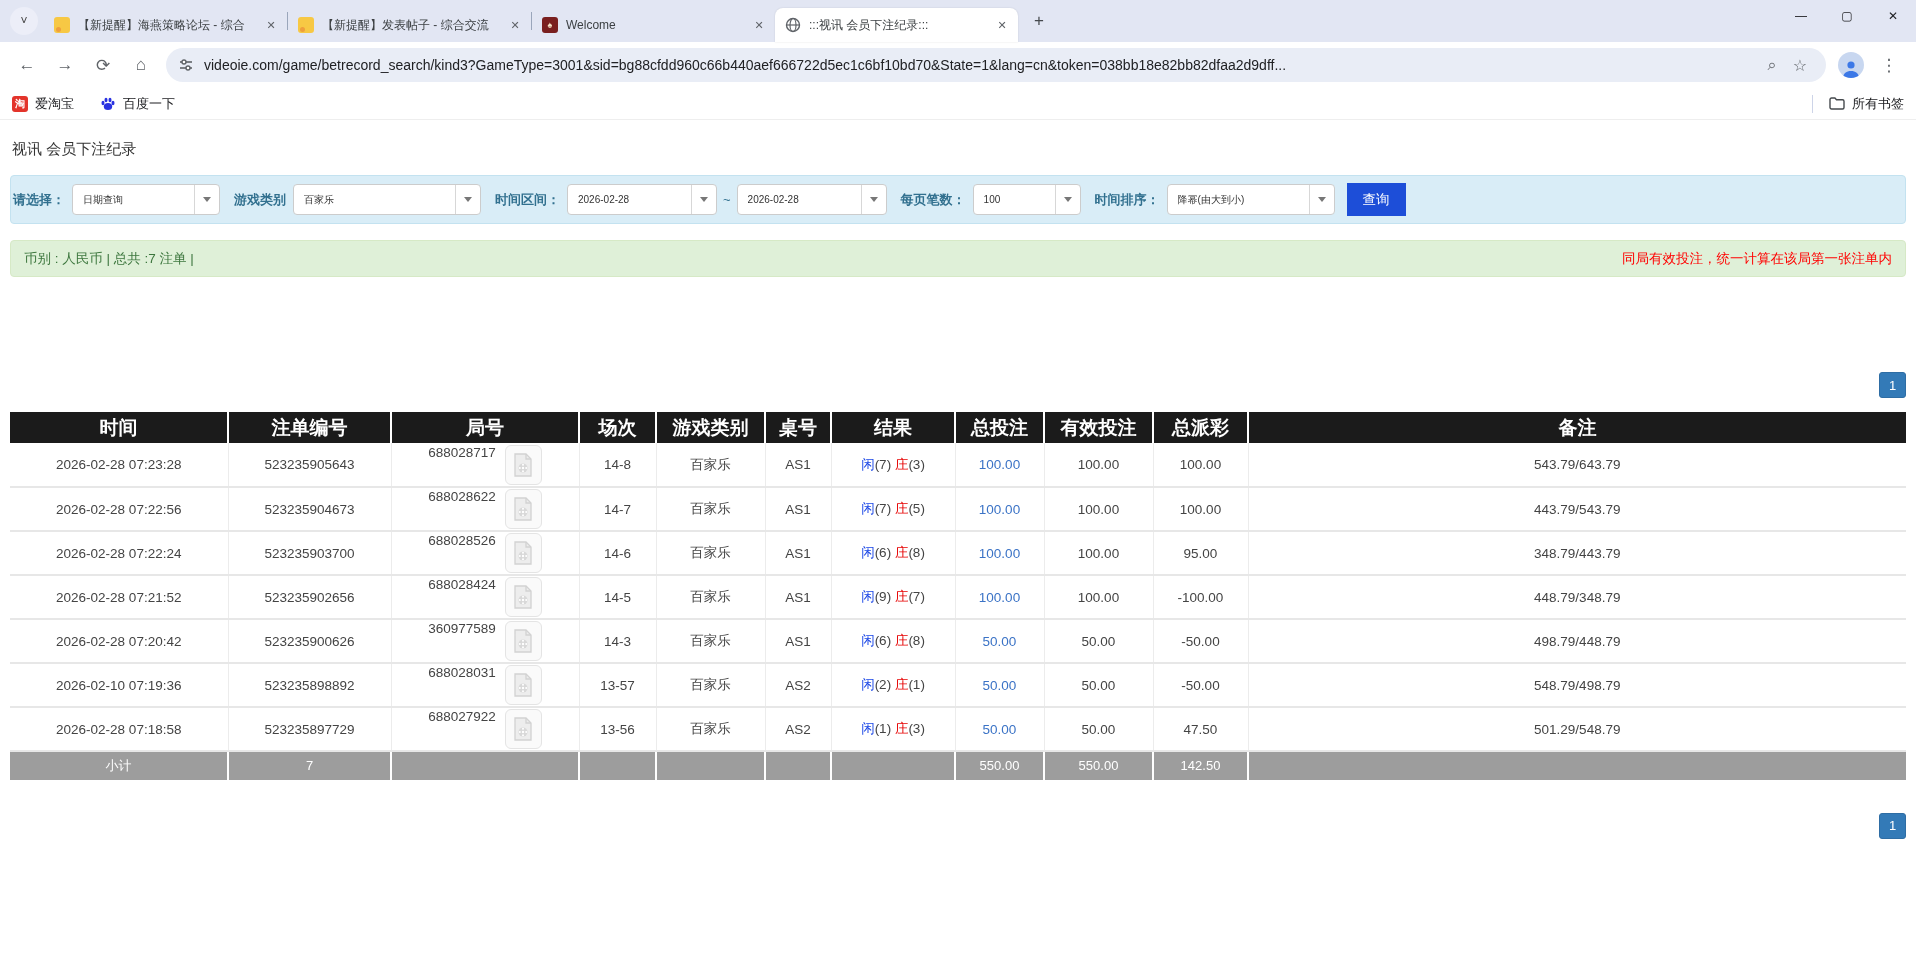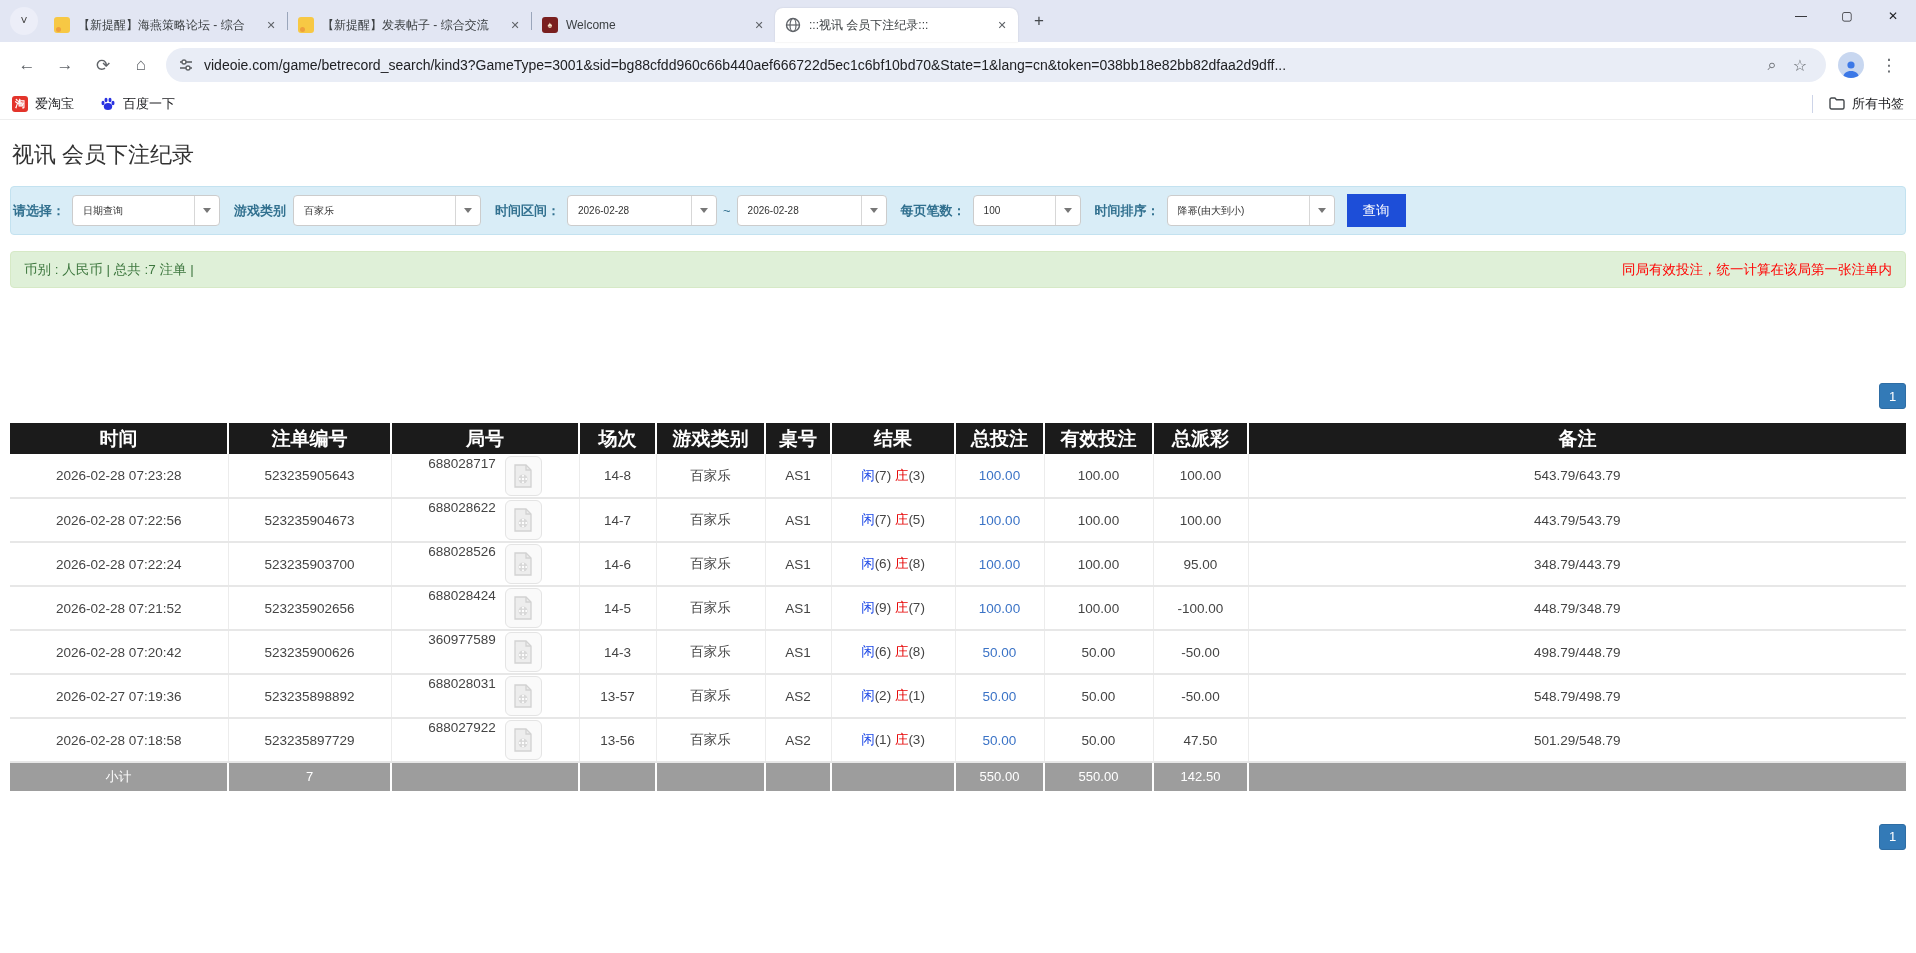--- a/index.html
+++ b/index.html
@@ -29,21 +29,21 @@
   .avatar { width:26px; height:26px; border-radius:50%; background:#c8d7f0; display:flex; align-items:flex-end; justify-content:center; overflow:hidden; margin:0 6px; }
   .bookmarks { height:32px; background:#fff; display:flex; align-items:center; padding:0 12px; border-bottom:1px solid #eee; }
   .bm-item { display:flex; align-items:center; font-size:13px; color:#202124; margin-right:26px; }
   .bm-ic { width:16px; height:16px; margin-right:7px; }
   .bm-right { margin-left:auto; display:flex; align-items:center; font-size:13px; color:#202124; }
   .bm-divider { width:1px; height:18px; background:#cdd4e8; margin-right:16px; }
   .tb-red { background:#e3342b; border-radius:3px; color:#fff; font-size:10px; line-height:16px; text-align:center; font-weight:bold; width:16px; height:16px; }
 
   
   .page { padding:14px 10px 0; }
-  .page-title { font-size:22px; color:#333; margin:6px 0 16px 2px; font-weight:400; }
+  .page-title { font-size:15px; color:#333; margin:6px 0 16px 2px; font-weight:400; }
   .filter-bar { background:#d9edf7; border:1px solid #c3e2f0; border-radius:4px; padding:7px 2px; display:flex; align-items:center; }
   .f-label { font-size:13px; font-weight:bold; color:#31708f; margin:0 7px 0 14px; white-space:nowrap; }
   .f-label:first-child { margin-left:0; }
   .combo { background:#fff; border:1px solid #ccc; border-radius:4px; height:31px; display:flex; align-items:stretch; overflow:hidden; }
   .combo .val { padding:0 10px; font-size:10px; color:#333; display:flex; align-items:center; white-space:nowrap; flex:1; }
   .combo .arrow { width:25px; border-left:1px solid #d7d7d7; display:flex; align-items:center; justify-content:center; }
   .combo .arrow::after { content:""; width:0; height:0; border-left:4px solid transparent; border-right:4px solid transparent; border-top:5px solid #777; }
   .tilde { color:#31708f; font-size:13px; margin:0 6px; }
   .btn-search { background:#1d4ed8; color:#fff; border:none; border-radius:0; height:33px; padding:0 16px; font-size:13.5px; margin-left:12px; cursor:pointer; font-family:inherit; }
   .info-bar { margin-top:16px; background:#dff0d8; border:1px solid #d6e9c6; border-radius:4px; height:37px; display:flex; align-items:center; justify-content:space-between; padding:0 13px; }
@@ -394,21 +394,21 @@
           <td>14-3</td>
           <td>百家乐</td>
           <td>AS1</td>
           <td><span><span class="res-player">闲</span>(6) <span class="res-banker">庄</span>(8)</span></td>
           <td><span class="bet-link">50.00</span></td>
           <td>50.00</td>
           <td class="neg">-50.00</td>
           <td>498.79/448.79</td>
         </tr>
         <tr>
-          <td>2026-02-27 07:19:36</td>
+          <td>2026-02-10 07:19:36</td>
           <td>523235898892</td>
           <td>
             <div class="round-cell">
               <span>688028031</span>
               <span class="video-btn">
                 <svg width="20" height="24" viewBox="0 0 20 24">
                   <path d="M2 1h11l5 5v17H2z" fill="#ededed" stroke="#d2d2d2" stroke-width="1.3"></path>
                   <path d="M13 1v5h5" fill="none" stroke="#d2d2d2" stroke-width="1.3"></path>
                   <circle cx="10" cy="15" r="4.5" fill="#d8d8d8"></circle>
                   <circle cx="10" cy="15" r="1.2" fill="#fff"></circle>

